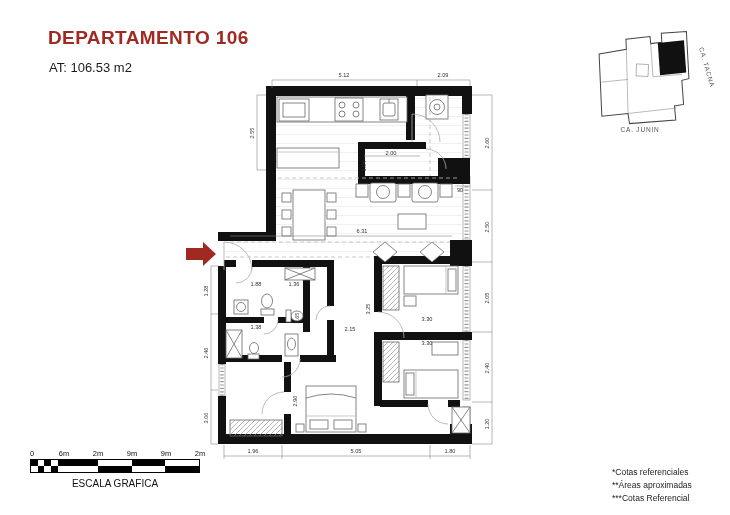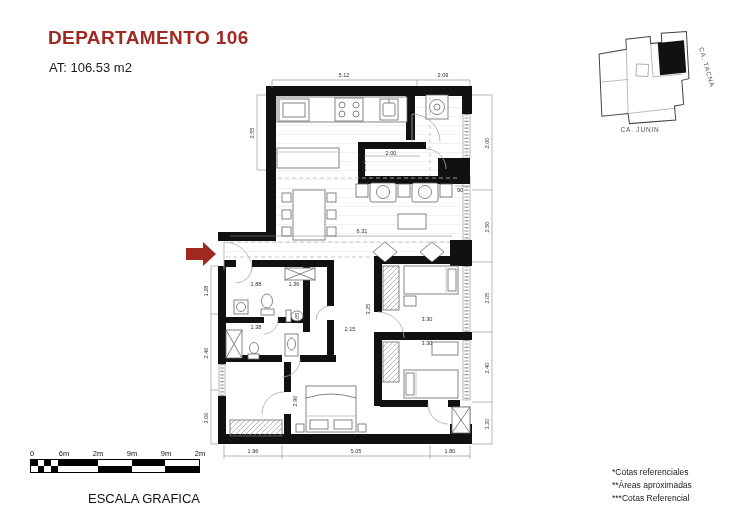--- a/index.html
+++ b/index.html
@@ -11,21 +11,21 @@
   svg.plan{position:absolute;left:0;top:0}
   .notes{position:absolute;left:612px;top:466px;font-size:8.5px;color:#222;line-height:13px;white-space:nowrap}
   .scalewrap{position:absolute;left:30px;top:449px;width:172px}
   .ticks{position:relative;height:10px;font-size:7.5px;color:#111}
   .ticks span{position:absolute;transform:translateX(-50%)}
   .bar{border:1px solid #000;height:14px;width:170px;display:flex;flex-direction:column;box-sizing:border-box}
   .row{display:flex;height:6px;flex:1}
   .c{height:100%;box-sizing:border-box}
   .s{width:6.8px}.m{width:34px}
   .b{background:#000}.w{background:#fff}
-  .caption{text-align:right;font-size:13px;margin-top:18px;color:#111;width:170px}
+  .caption{text-align:center;font-size:10px;margin-top:5px;color:#111;width:170px}
   text.dim{font-size:5.6px;fill:#333}
   text.street{font-size:6.5px;fill:#555;letter-spacing:.8px}
 </style>
 </head>
 <body style="--accent: #A02A22;">
 
 <div class="title">DEPARTAMENTO 106</div>
 <div class="subtitle">AT: 106.53 m2</div>
 
 <svg class="plan" width="730" height="515" viewBox="0 0 730 515">

